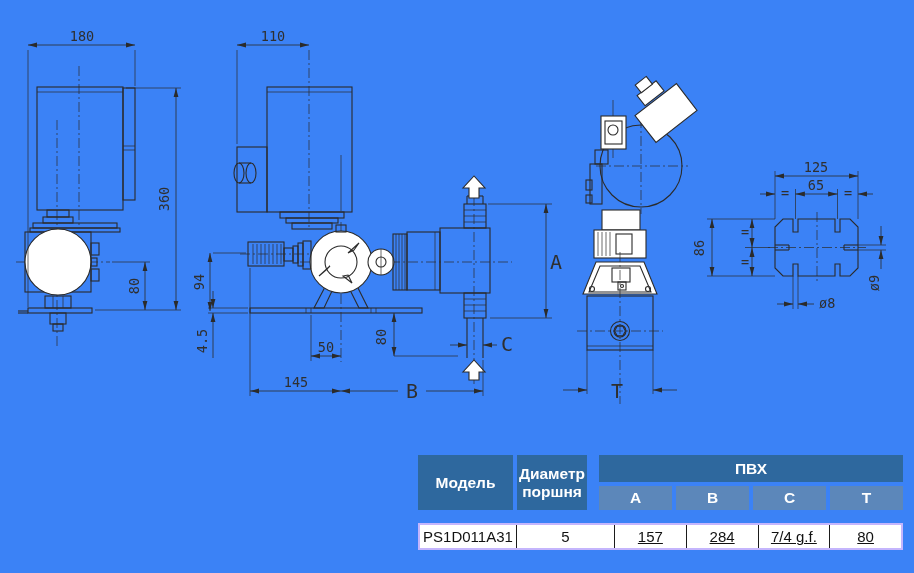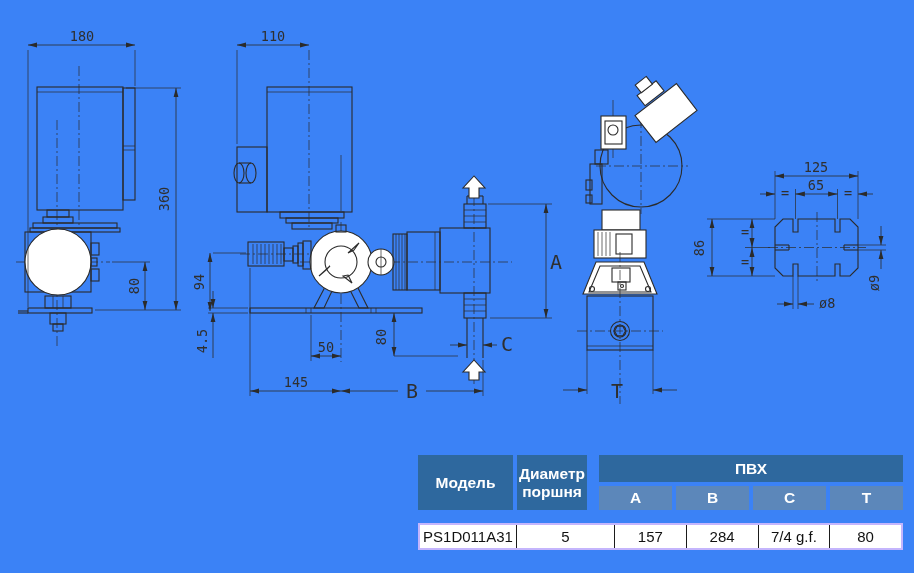--- a/index.html
+++ b/index.html
@@ -27,21 +27,21 @@
   .pvcblk{flex:1;display:flex;flex-direction:column;gap:4px;padding-left:8px;}
   .pvc{height:27px;}
   .subrow{flex:1;display:flex;gap:4px;}
   .subrow .th{flex:1;}
   .tbody{display:flex;height:27px;margin-top:13px;border:2px solid #c4b5fd;box-sizing:border-box;}
   .td{display:flex;align-items:center;justify-content:center;font-size:15px;color:#111;
       background:#fff;border-left:1.5px solid #1b1b1b;box-sizing:border-box;}
   .td:first-child{border-left:none;}
   .d-model{width:96px;}
   .d-piston{width:98px;}
-  .d-val{flex:1;}
+  .d-val{flex:1;text-decoration:underline;}
 </style>
 </head>
 <body>
 
 <div id="stage">
 
 <svg width="914" height="452" viewBox="0 0 914 452">
   <defs>
     <marker id="ar" viewBox="0 0 10 7" refX="9.4" refY="3.5" markerWidth="10" markerHeight="7" markerUnits="userSpaceOnUse" orient="auto-start-reverse">
       <path d="M0,1 L9.5,3.5 L0,6 Z" fill="#2b2b2b"></path>

